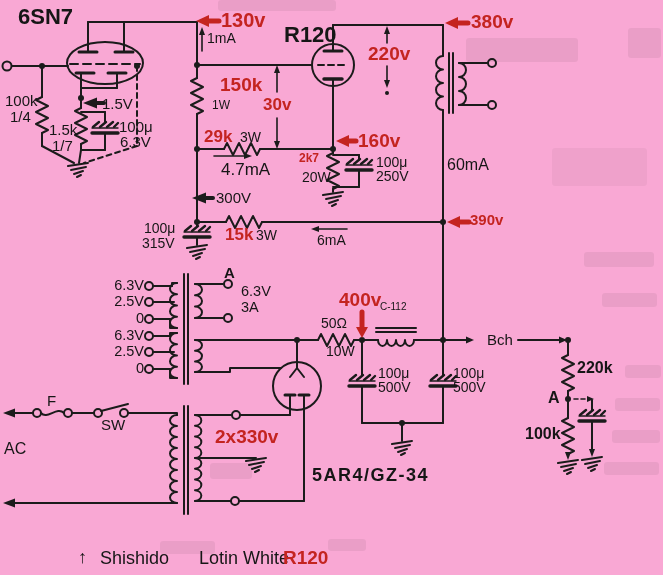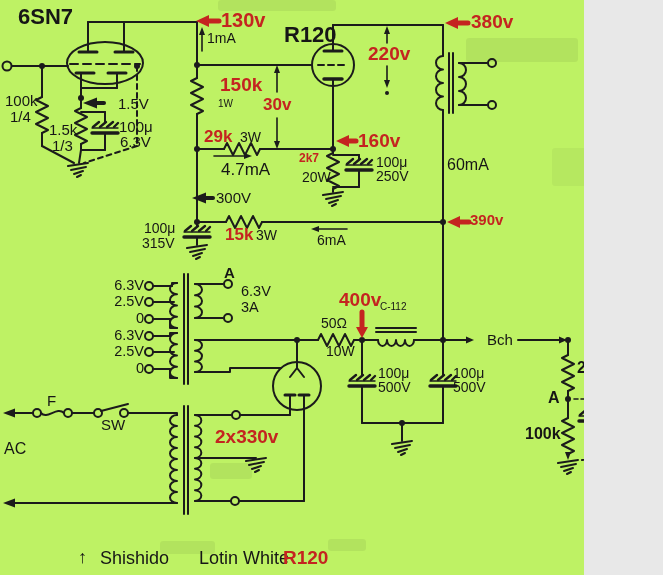--- a/index.html
+++ b/index.html
@@ -1,16 +1,16 @@
 <!DOCTYPE html>
 <html><head>
 <meta charset="utf-8">
 <style>
   html,body{margin:0;padding:0;background:#e8e8e8;}
-  #page{position:relative;width:584px;height:575px;background:#bef264;overflow:hidden;
+  #page{position:relative;width:663px;height:575px;background:#f9a8d4;overflow:hidden;
         font-family:"Liberation Sans",sans-serif;}
   svg{position:absolute;left:0;top:0;}
   .lbl{position:absolute;color:#161616;white-space:nowrap;line-height:1;
        font-family:"Liberation Sans",sans-serif;}
   .red{color:#c42420;font-weight:700;}
   .b{font-weight:700;}
   .rt{width:46px;text-align:right;}
   .blot{position:absolute;background:#000;opacity:.06;border-radius:3px;}
 </style>
 </head>
@@ -298,30 +298,30 @@
 <div class="blot" style="left:615px;top:398px;width:45px;height:13px"></div>
 <div class="blot" style="left:612px;top:430px;width:48px;height:13px"></div>
 <div class="blot" style="left:604px;top:462px;width:55px;height:13px"></div>
 <div class="blot" style="left:210px;top:463px;width:42px;height:16px"></div>
 <div class="blot" style="left:160px;top:541px;width:55px;height:13px"></div>
 <div class="blot" style="left:328px;top:539px;width:38px;height:12px"></div>
 
 <div class="lbl b" style="left:18px;top:6px;font-size:22px">6SN7</div>
 <div class="lbl" style="left:5px;top:93px;font-size:15px">100k</div>
 <div class="lbl" style="left:10px;top:109px;font-size:15px">1/4</div>
-<div class="lbl" style="left:118px;top:96px;font-size:15px">1.5V</div>
+<div class="lbl" style="left:102px;top:96px;font-size:15px">1.5V</div>
 <div class="lbl" style="left:49px;top:122px;font-size:15px">1.5k</div>
-<div class="lbl" style="left:52px;top:138px;font-size:15px">1/3</div>
+<div class="lbl" style="left:52px;top:138px;font-size:15px">1/7</div>
 <div class="lbl" style="left:119px;top:119px;font-size:15px">100μ</div>
 <div class="lbl" style="left:120px;top:134px;font-size:15px">6.3V</div>
 <div class="lbl" style="left:207px;top:31px;font-size:14px">1mA</div>
 <div class="lbl red" style="left:221px;top:10px;font-size:20px">130v</div>
 <div class="lbl b" style="left:284px;top:24px;font-size:22px">R120</div>
 <div class="lbl red" style="left:220px;top:75px;font-size:19px">150k</div>
-<div class="lbl" style="left:218px;top:99px;font-size:10px">1W</div>
+<div class="lbl" style="left:212px;top:99px;font-size:12px">1W</div>
 <div class="lbl red" style="left:263px;top:96px;font-size:17px">30v</div>
 <div class="lbl red" style="left:204px;top:128px;font-size:17px">29k</div>
 <div class="lbl" style="left:240px;top:130px;font-size:14px">3W</div>
 <div class="lbl" style="left:221px;top:161px;font-size:17px">4.7mA</div>
 <div class="lbl red" style="left:299px;top:152px;font-size:12px">2k7</div>
 <div class="lbl" style="left:302px;top:170px;font-size:14px">20W</div>
 <div class="lbl red" style="left:358px;top:131px;font-size:19px">160v</div>
 <div class="lbl" style="left:376px;top:155px;font-size:14px">100μ</div>
 <div class="lbl" style="left:376px;top:169px;font-size:14px">250V</div>
 <div class="lbl red" style="left:368px;top:44px;font-size:19px">220v</div>
@@ -342,20 +342,21 @@
 <div class="lbl rt" style="left:98px;top:344px;font-size:14.5px">2.5V</div>
 <div class="lbl rt" style="left:98px;top:361px;font-size:14.5px">0</div>
 <div class="lbl b" style="left:224px;top:265px;font-size:15px">A</div>
 <div class="lbl" style="left:241px;top:284px;font-size:14.5px">6.3V</div>
 <div class="lbl" style="left:241px;top:300px;font-size:14.5px">3A</div>
 
 <div class="lbl" style="left:47px;top:393px;font-size:15px">F</div>
 <div class="lbl" style="left:101px;top:417px;font-size:15px">SW</div>
 <div class="lbl" style="left:4px;top:441px;font-size:16px">AC</div>
 <div class="lbl red" style="left:215px;top:427px;font-size:19px">2x330v</div>
+<div class="lbl b" style="left:312px;top:466px;font-size:18px;letter-spacing:1.5px">5AR4/GZ-34</div>
 
 <div class="lbl" style="left:321px;top:316px;font-size:14px">50Ω</div>
 <div class="lbl" style="left:326px;top:344px;font-size:14px">10W</div>
 <div class="lbl red" style="left:339px;top:290px;font-size:19px">400v</div>
 <div class="lbl" style="left:380px;top:302px;font-size:10px">C-112</div>
 <div class="lbl" style="left:378px;top:366px;font-size:14px">100μ</div>
 <div class="lbl" style="left:378px;top:380px;font-size:14px">500V</div>
 <div class="lbl" style="left:453px;top:366px;font-size:14px">100μ</div>
 <div class="lbl" style="left:453px;top:380px;font-size:14px">500V</div>
 <div class="lbl" style="left:487px;top:332px;font-size:15px">Bch</div>

